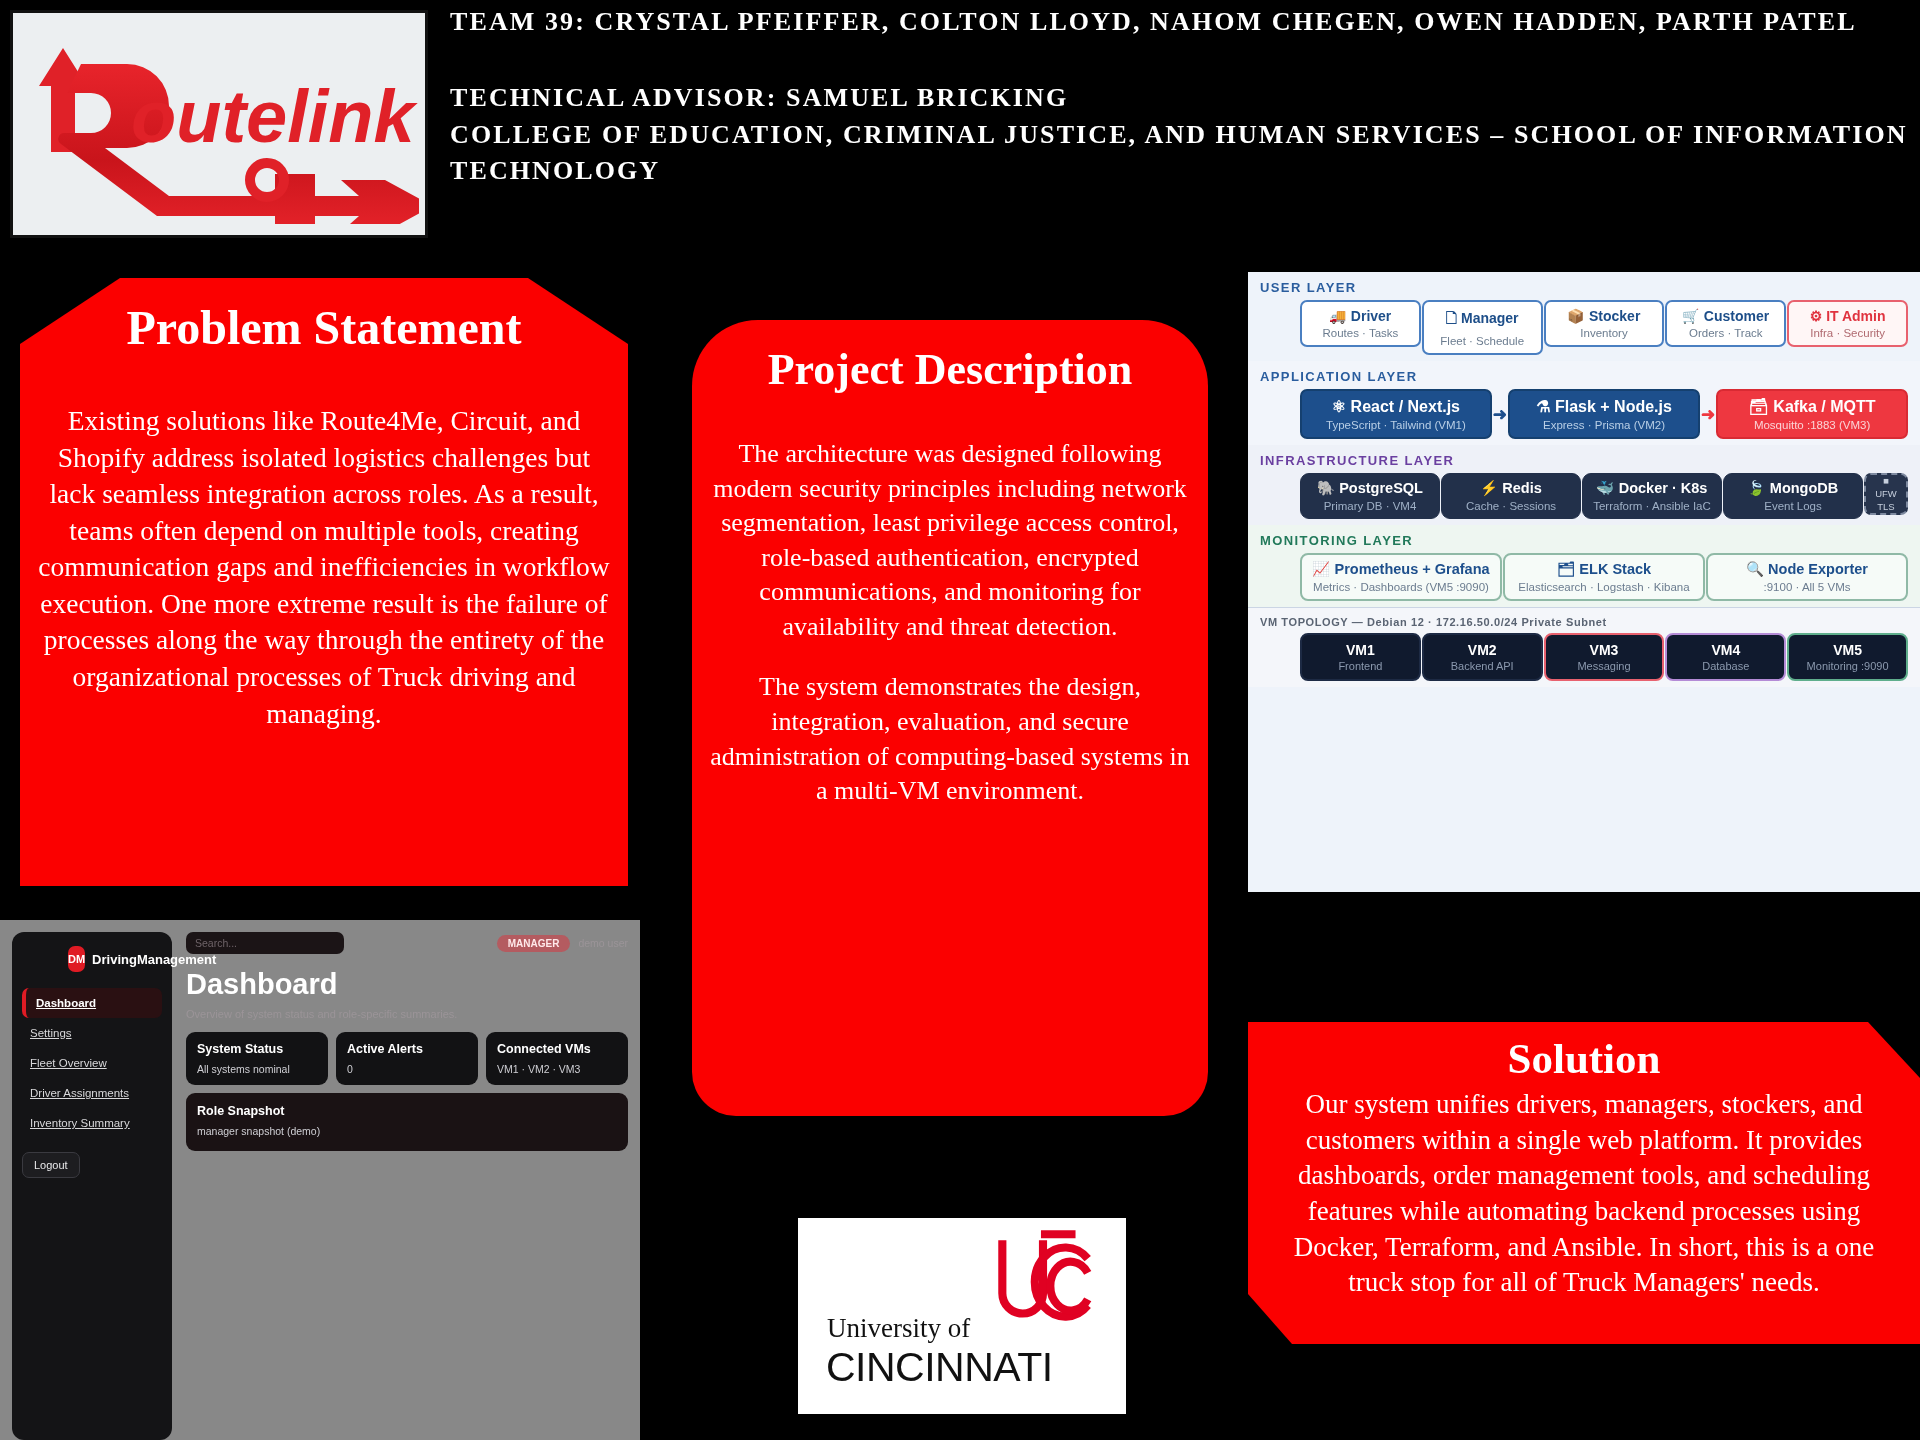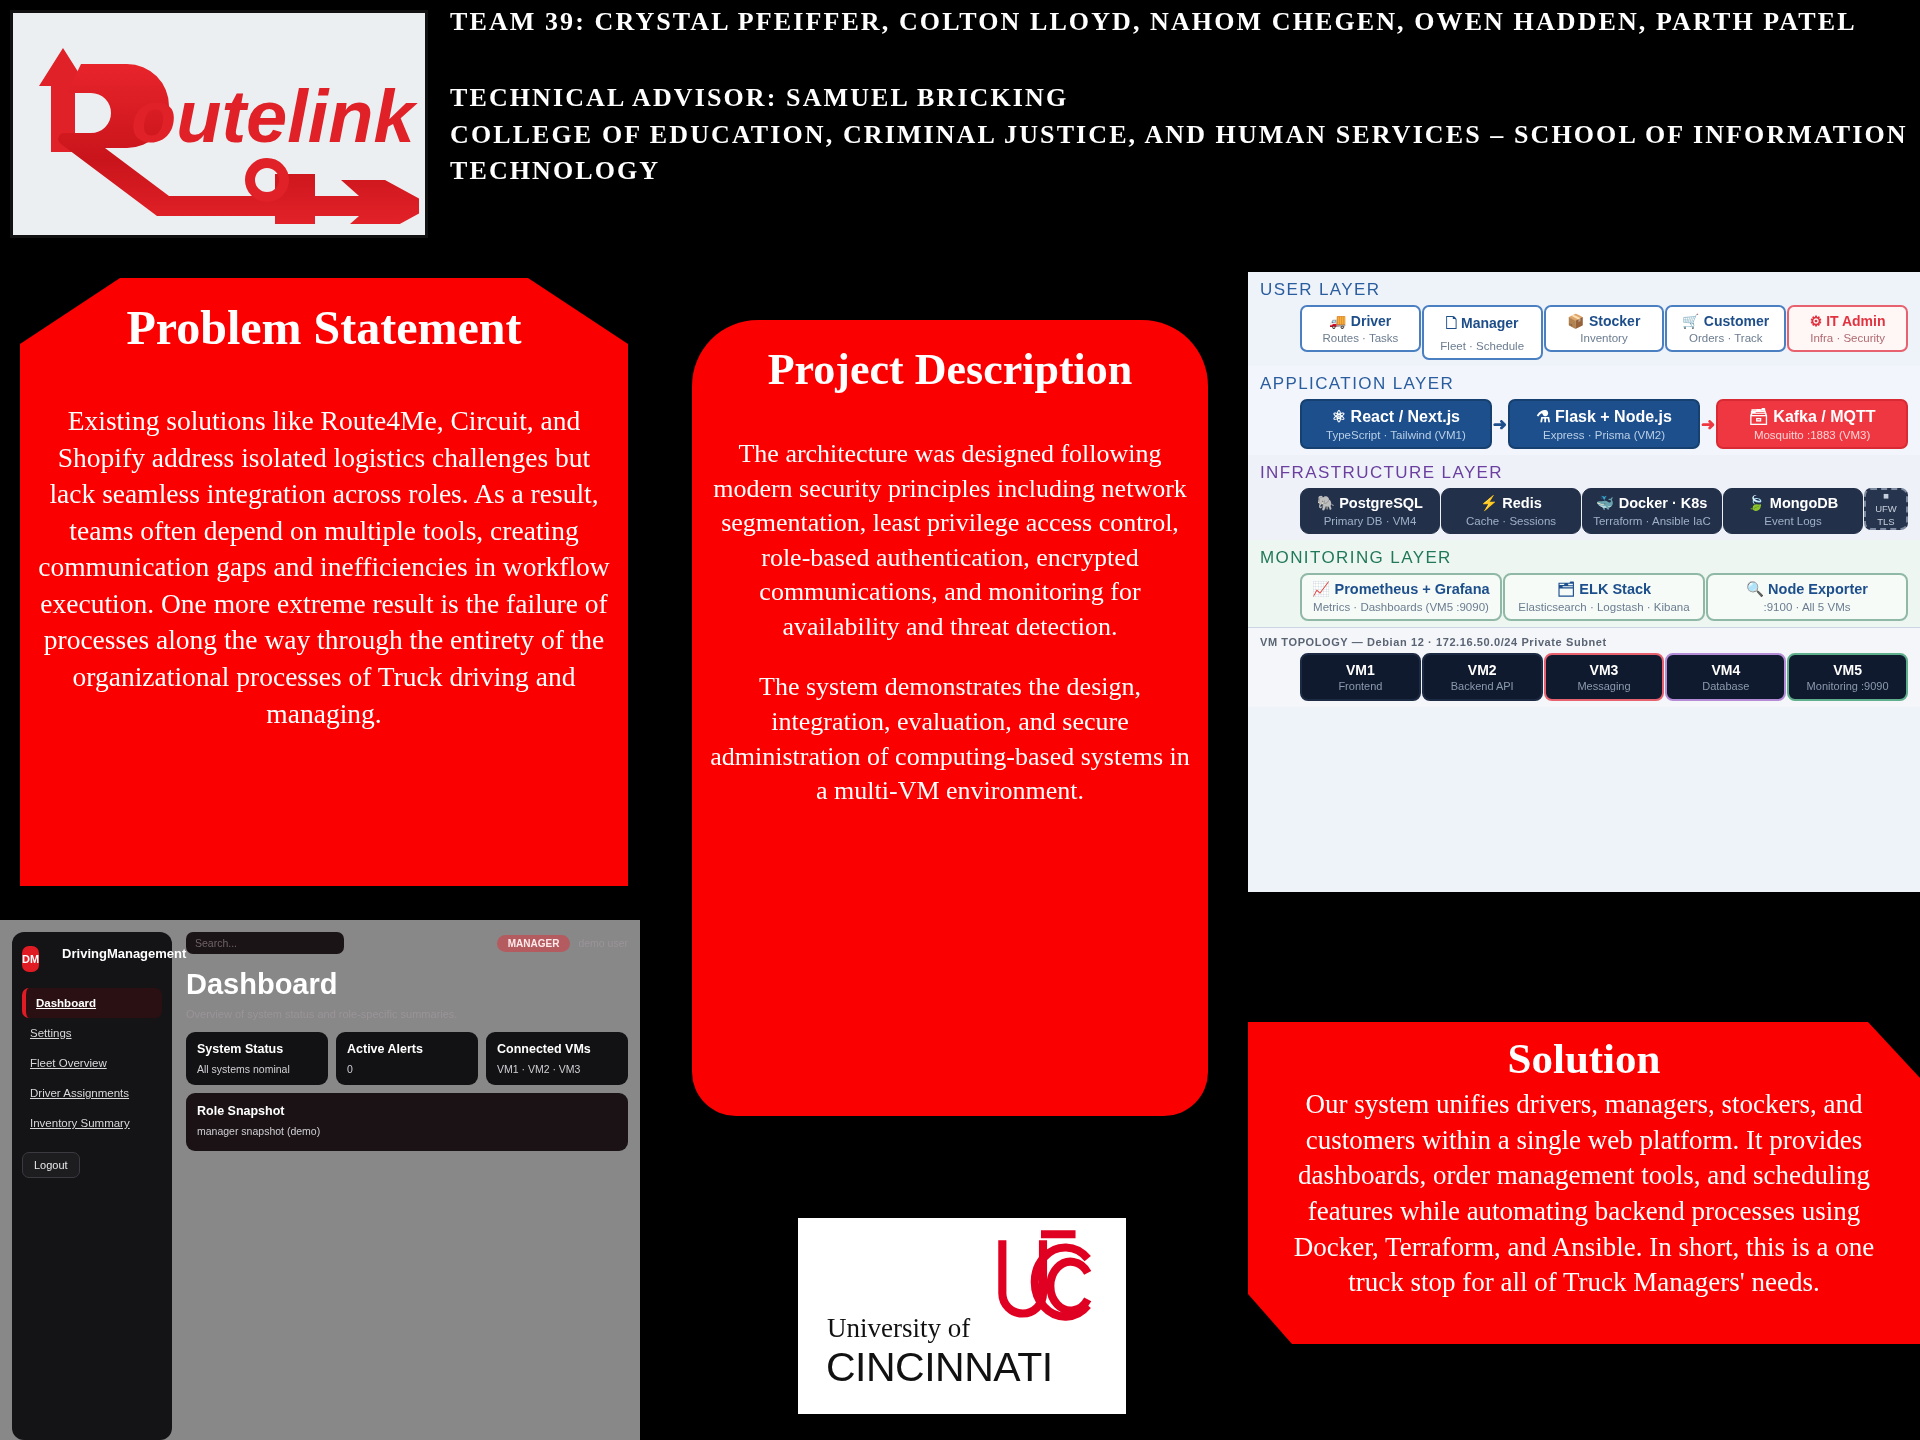--- a/index.html
+++ b/index.html
@@ -75,21 +75,21 @@
     background: #eef3fa;
     font-family: "Liberation Sans", sans-serif;
   }
   .arch-section { padding: 8px 12px 6px 12px; position: relative; }
   .sec-user  { background: #eef3fa; }
   .sec-app   { background: #f2f5fb; }
   .sec-infra { background: #eef1f8; }
   .sec-mon   { background: #eef6f1; }
   .sec-vm    { background: #f4f6fa; border-top: 1px solid #cbd5e4; }
   .sec-label {
-    font-size: 17px; font-weight: normal; letter-spacing: 1.4px;
+    font-size: 13px; font-weight: bold; letter-spacing: 1.4px;
     margin-bottom: 5px;
   }
   .lab-user  { color: #2a5d9e; }
   .lab-app   { color: #2a5d9e; }
   .lab-infra { color: #6a3fa0; }
   .lab-mon   { color: #21795a; }
   .row { display: flex; gap: 1px; align-items: flex-start; padding-left: 40px; }
   .node {
     flex: 1; border-radius: 7px; text-align: center;
     padding: 6px 3px 6px 3px; min-width: 0;
@@ -150,21 +150,21 @@
   
   #dash {
     position: absolute; left: 0px; top: 920px; width: 640px; height: 520px;
     background: #888888; overflow: hidden;
   }
   #dash-sidebar {
     position: absolute; left: 12px; top: 12px; width: 160px; height: 508px;
     background: #141416; border-radius: 12px; padding: 14px 10px;
     font-family: "Liberation Sans", sans-serif;
   }
-  #brand { display: flex; gap: 23px; margin-bottom: 16px; }
+  #brand { display: flex; align-items: center; gap: 7px; margin-bottom: 16px; margin-left: 46px; }
   #brand-badge {
     width: 26px; height: 26px; border-radius: 7px; background: #e01b24;
     color: #fff; font-size: 11px; font-weight: bold;
     display: flex; align-items: center; justify-content: center;
   }
   #brand-name { color: #ffffff; font-size: 13px; font-weight: bold; }
   .nav-item {
     display: block; color: #d8d8da; font-size: 11.5px; padding: 9px 8px;
     text-decoration: underline; border-radius: 7px;
   }

